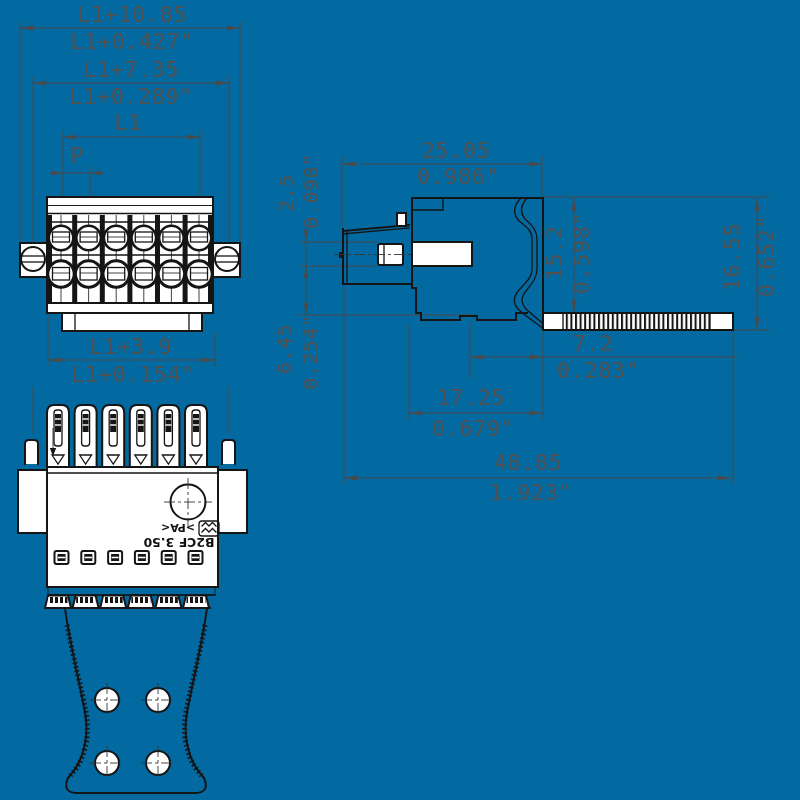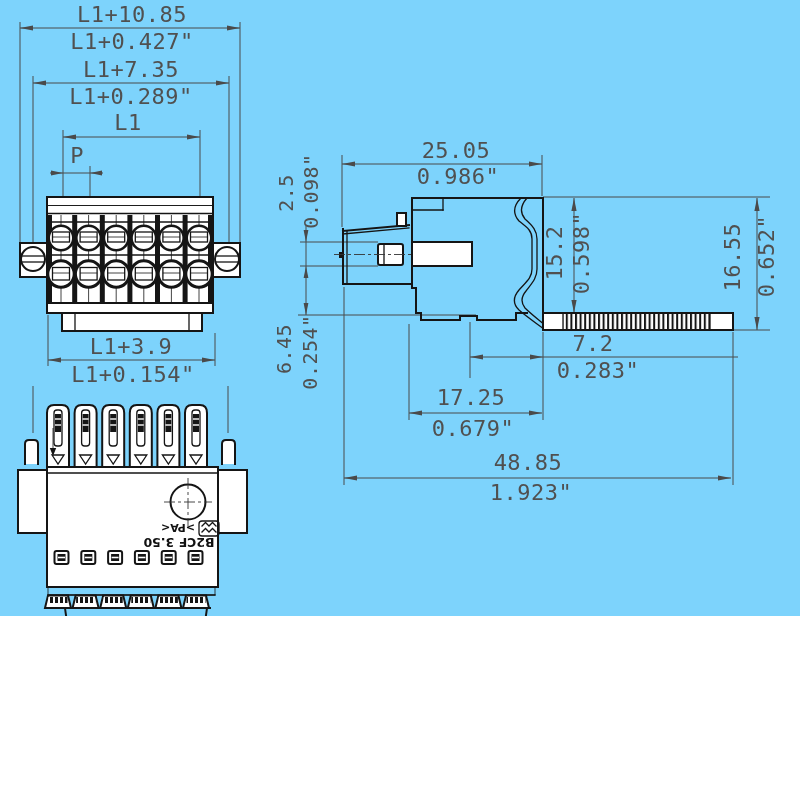--- a/index.html
+++ b/index.html
@@ -1,16 +1,16 @@
 <!DOCTYPE html>
 <html><head>
 <meta charset="utf-8">
 <style>
   html,body{margin:0;padding:0;background:#fff;}
-  .canvas{position:relative;width:800px;height:616px;background:#7dd3fc;overflow:hidden;
+  .canvas{position:relative;width:800px;height:800px;background:#0369a1;overflow:hidden;
           font-family:"DejaVu Sans Mono","Liberation Mono",monospace;}
   svg{position:absolute;left:0;top:0;}
   .s2{stroke:#151515;stroke-width:2;fill:none;stroke-linecap:square;}
   .s1{stroke:#151515;stroke-width:1.3;fill:none;stroke-linecap:square;}
   .s08{stroke:#151515;stroke-width:.8;fill:none;}
   .fw{fill:#fff;}
   .fk{fill:#151515;stroke:none;}
   .ext{stroke:#4a4a4a;stroke-width:1;fill:none;}
   .dim{stroke:#4a4a4a;stroke-width:1;fill:none;}
   .cl{stroke:#333;stroke-width:.9;stroke-dasharray:11 3 3 3;fill:none;}

